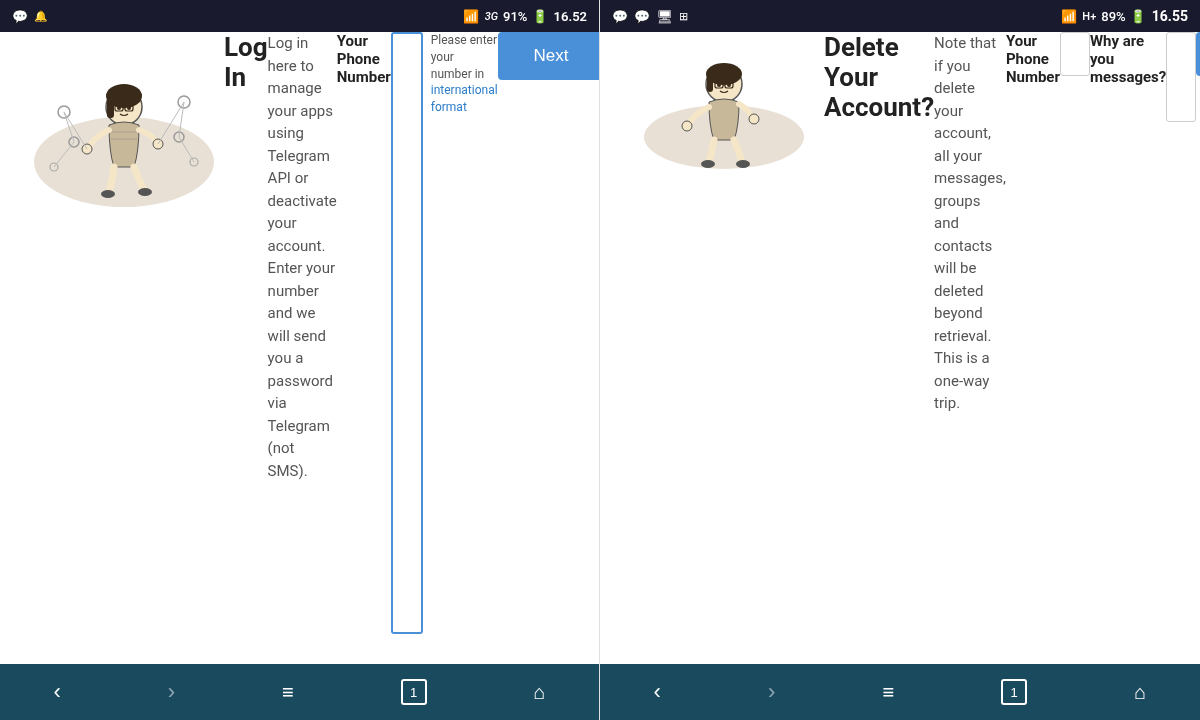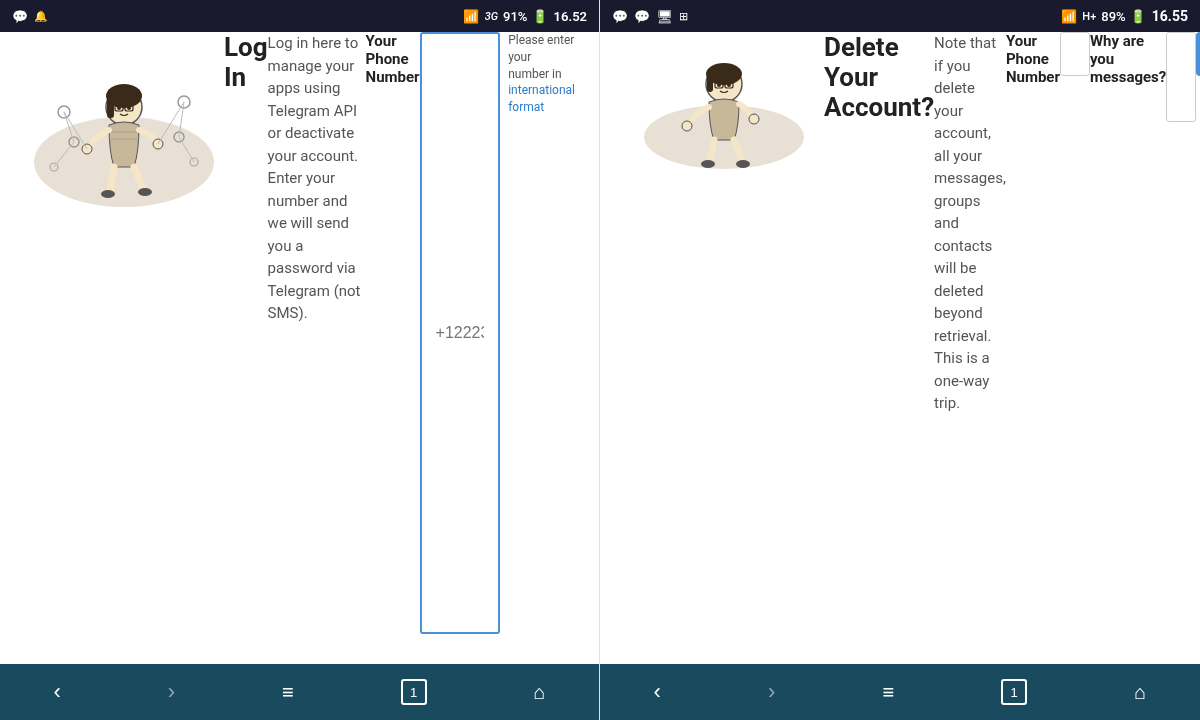--- a/index.html
+++ b/index.html
@@ -257,20 +257,21 @@
 
     <p class="page-description">Log in here to manage your apps using Telegram API or deactivate your account. Enter your number and we will send you a password via Telegram (not SMS).</p>
 
     <div class="field-label">Your Phone Number</div>
     <input type="text" class="phone-input" value="" placeholder="+12223334455" style="">
 
     <p class="format-note">
       <span>Please enter your number in </span><a class="format-link" href="#">international format</a>
     </p>
 
+    <button class="next-button">Next</button>
   </div>
 
   <div class="nav-bar">
     <button class="nav-btn">
       <span style="font-size:22px;">‹</span>
     </button>
     <button class="nav-btn">
       <span style="font-size:22px; opacity:0.5;">›</span>
     </button>
     <button class="nav-btn">

